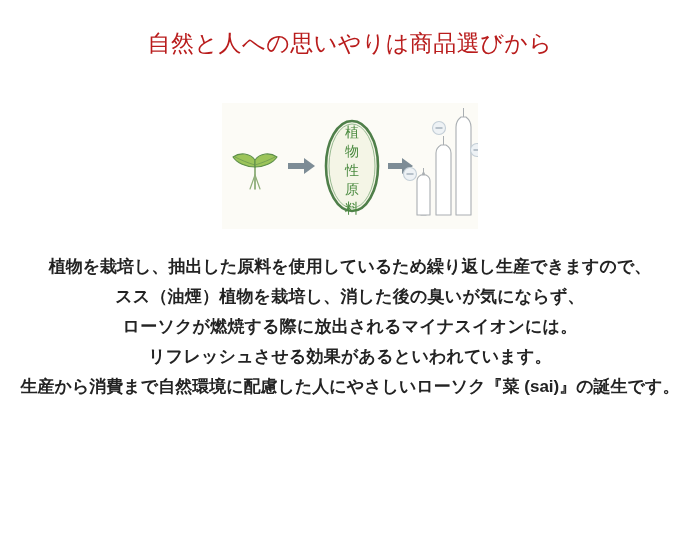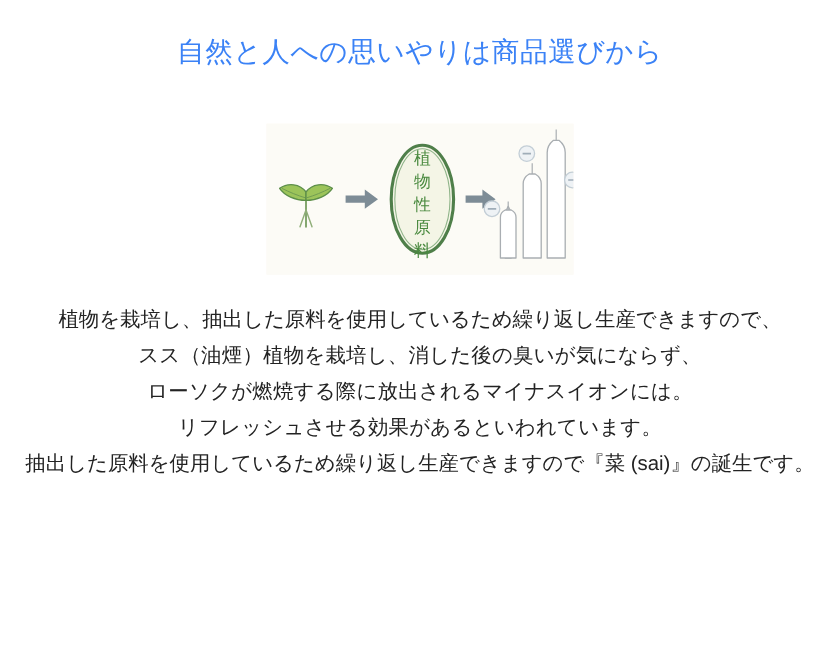--- a/index.html
+++ b/index.html
@@ -26,21 +26,21 @@
   
   .title {
     position: absolute;
     left: 0;
     top: 27px;
     width: 700px;
     text-align: center;
     font-size: 23px;
     line-height: 32px;
     letter-spacing: 0.5px;
-    color: #3b82f6;
+    color: #b91c1c;
     font-weight: 400;
     white-space: nowrap;
   }
 
   
   .diagram {
     position: absolute;
     left: 222px;
     top: 103px;
     width: 256px;
@@ -60,20 +60,21 @@
     top: 252px;
     width: 700px;
     text-align: center;
   }
   .body-line {
     font-size: 17px;
     line-height: 30px;
     color: #232323;
     white-space: nowrap;
     letter-spacing: 0.2px;
+    font-weight: bold;
   }
   .body-line.wide {
     letter-spacing: 0px;
   }
 </style>
 </head>
 <body>
 
 <div class="page">
 
@@ -150,16 +151,16 @@
       </g>
 
     </svg>
   </div>
 
   <div class="body-text">
     <div class="body-line wide">植物を栽培し、抽出した原料を使用しているため繰り返し生産できますので、</div>
     <div class="body-line">スス（油煙）植物を栽培し、消した後の臭いが気にならず、</div>
     <div class="body-line">ローソクが燃焼する際に放出されるマイナスイオンには。</div>
     <div class="body-line">リフレッシュさせる効果があるといわれています。</div>
-    <div class="body-line wide">抽出した原料を使用しているため繰り返し生産できますので『菜 (sai)』の誕生です。</div>
+    <div class="body-line wide">生産から消費まで自然環境に配慮した人にやさしいローソク『菜 (sai)』の誕生です。</div>
   </div>
 
 </div>
 
 </body></html>

